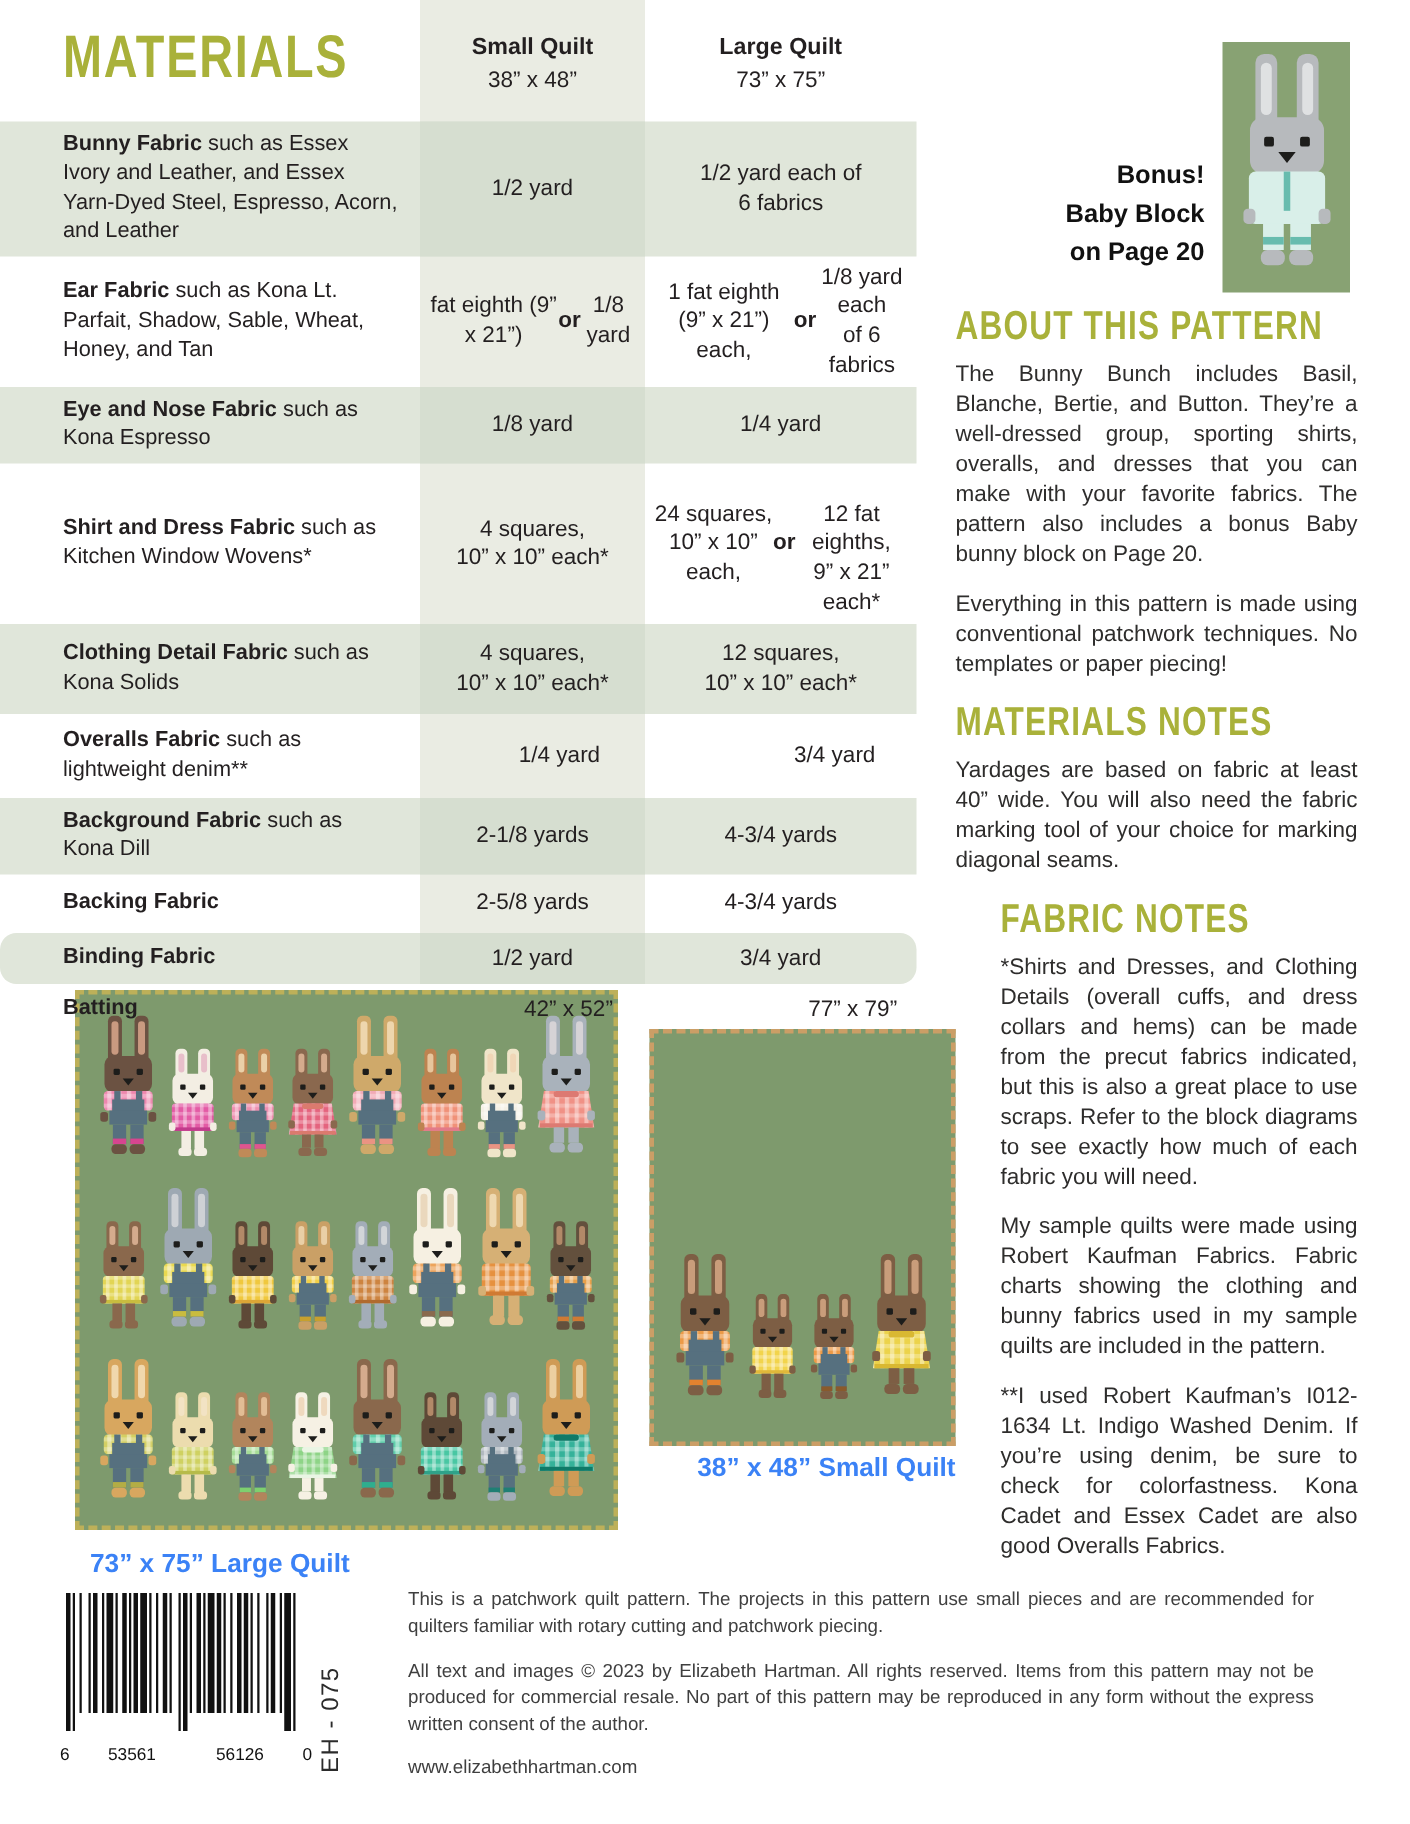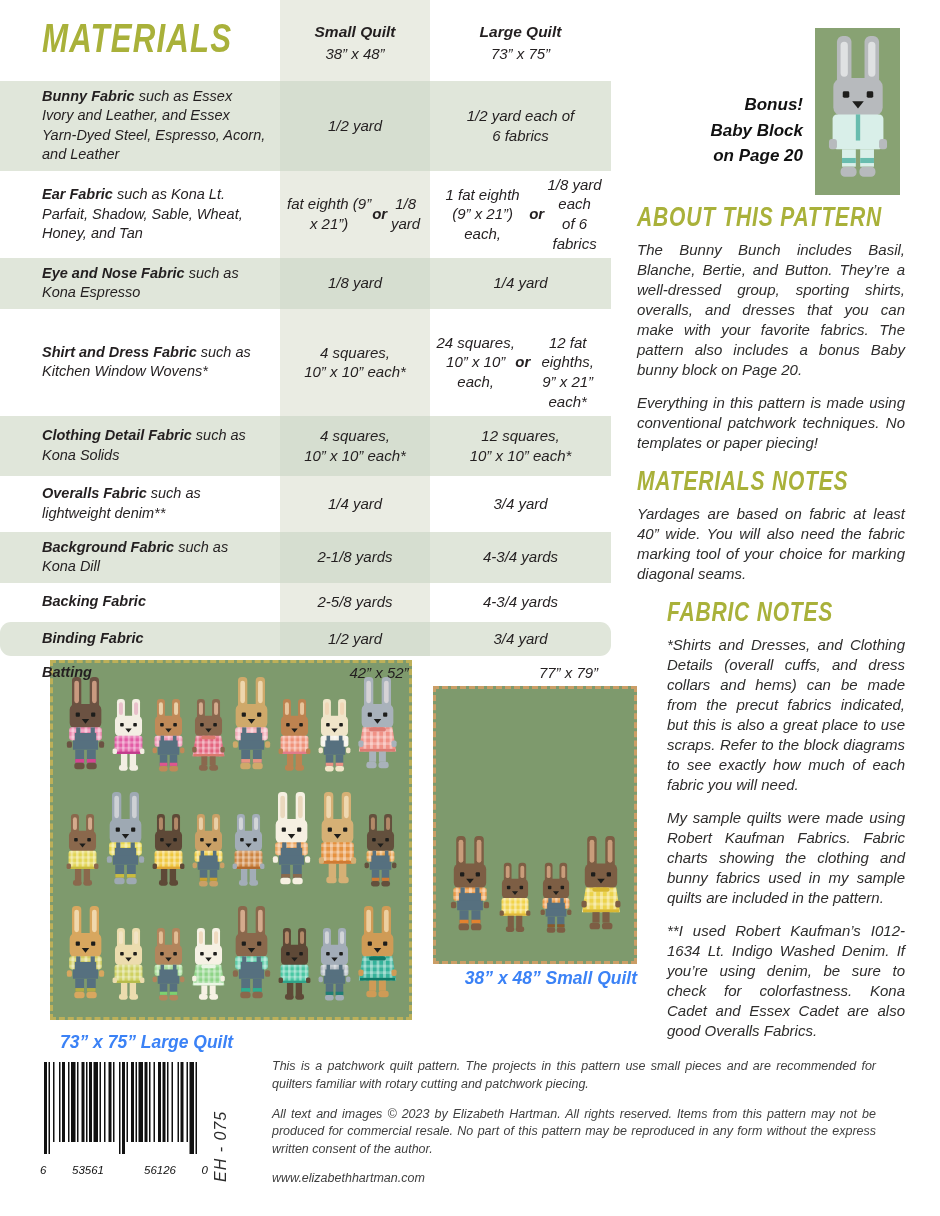--- a/index.html
+++ b/index.html
@@ -1,17 +1,17 @@
 <!DOCTYPE html>
 <html><head>
 <meta charset="utf-8">
 <style>
   html,body{margin:0;padding:0;background:#ffffff;}
   .page{position:relative;width:940px;height:1216px;background:#fff;overflow:hidden;
-        font-family:"Liberation Sans","DejaVu Sans",sans-serif;color:#231f20;font-style:italic;}
+        font-family:"Liberation Sans","DejaVu Sans",sans-serif;color:#231f20;}
 
   
   .materials{position:absolute;left:0;top:0;width:611px;}
   .col-band{position:absolute;left:280px;top:0;width:150px;height:646px;background:#eaece3;z-index:0;}
   .t-head{position:relative;z-index:1;display:grid;grid-template-columns:280px 150px 181px;height:81px;}
   .t-title{padding:16px 0 0 42px;}
   .olive-h{display:inline-block;color:#a9b13a;font-weight:bold;letter-spacing:1.5px;
            transform:scaleX(.78);transform-origin:left center;white-space:nowrap;}
   .t-title .olive-h{font-size:40px;}
   .col-head{text-align:center;padding-top:21px;line-height:1.45;}
@@ -24,21 +24,21 @@
   .cell-label{padding:6px 14px 6px 42px;font-size:14.5px;line-height:1.34;}
   .cell-label b{font-weight:bold;}
   .cell-small,.cell-large{align-self:stretch;display:flex;align-items:center;justify-content:center;
         text-align:center;font-size:15px;line-height:1.32;padding:4px 6px;box-sizing:border-box;}
 
   
   .right-col{position:absolute;left:637px;top:0;width:268px;}
   .bonus-wrap{position:relative;height:202px;}
   .bonus-art{position:absolute;right:5px;top:28px;width:85px;height:167px;display:flex;
              justify-content:center;align-items:flex-start;padding-top:8px;box-sizing:border-box;}
-  .bonus-text{position:absolute;right:102px;top:92px;text-align:right;font-weight:bold;
+  .bonus-text{position:absolute;right:102px;top:104px;text-align:right;font-weight:bold;
               font-size:17px;line-height:1.5;color:#111;}
   .sec-h{margin:0 0 7px 0;}
   .sec-h .olive-h{font-size:27px;letter-spacing:1px;}
   .body-p{margin:0 0 13px 0;font-size:15px;line-height:20px;text-align:justify;color:#2e2d2c;}
   .fabric-notes{margin-left:30px;}
 
   
   .quilt{position:absolute;box-sizing:border-box;}
   .large-quilt{left:50px;top:660px;width:362px;height:360px;border:3px dashed #bdb059;
                display:flex;flex-direction:column;justify-content:space-between;padding:14px 10px;}
@@ -104,21 +104,21 @@
         <div class="t-row" style="min-height: 89px;">
           <div class="cell-label"><b>Shirt and Dress Fabric</b> such as Kitchen Window Wovens*</div>
           <div class="cell-small">4 squares,<br>10” x 10” each*</div>
           <div class="cell-large">24 squares,<br>10” x 10” each, <b>or</b><br>12 fat eighths,<br>9” x 21” each*</div>
         </div>
         <div class="t-row tint" style="min-height: 60px;">
           <div class="cell-label"><b>Clothing Detail Fabric</b> such as Kona Solids</div>
           <div class="cell-small">4 squares,<br>10” x 10” each*</div>
           <div class="cell-large">12 squares,<br>10” x 10” each*</div>
         </div>
-        <div class="t-row" style="min-height: 56px;">
+        <div class="t-row" style="min-height: 56px; gap: 18px;">
           <div class="cell-label"><b>Overalls Fabric</b> such as lightweight denim**</div>
           <div class="cell-small">1/4 yard</div>
           <div class="cell-large">3/4 yard</div>
         </div>
         <div class="t-row tint" style="min-height: 50px;">
           <div class="cell-label"><b>Background Fabric</b> such as Kona Dill</div>
           <div class="cell-small">2-1/8 yards</div>
           <div class="cell-large">4-3/4 yards</div>
         </div>
         <div class="t-row" style="min-height: 39px;">

